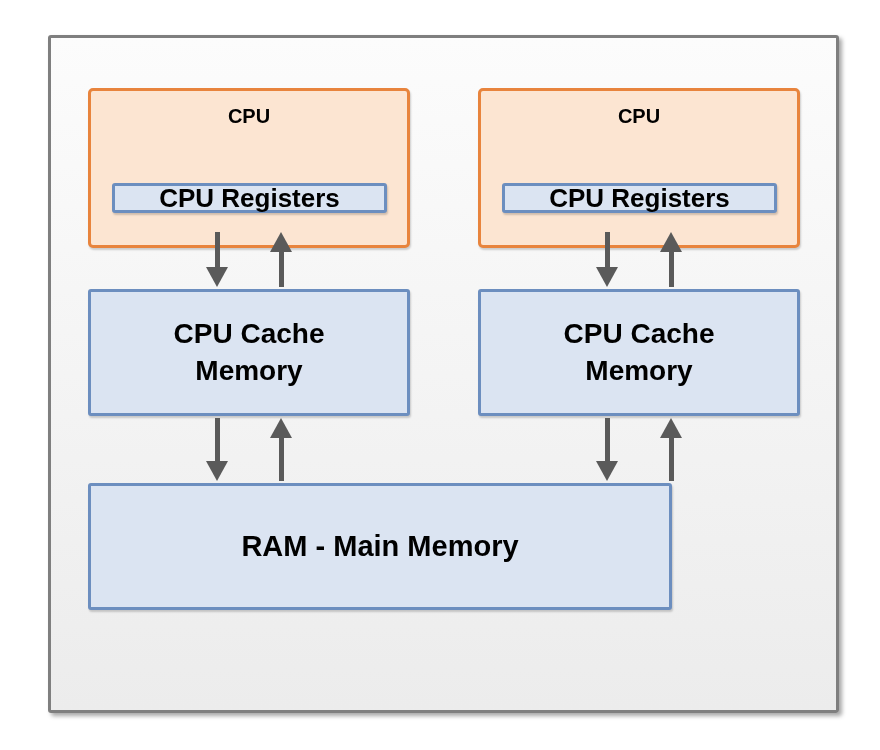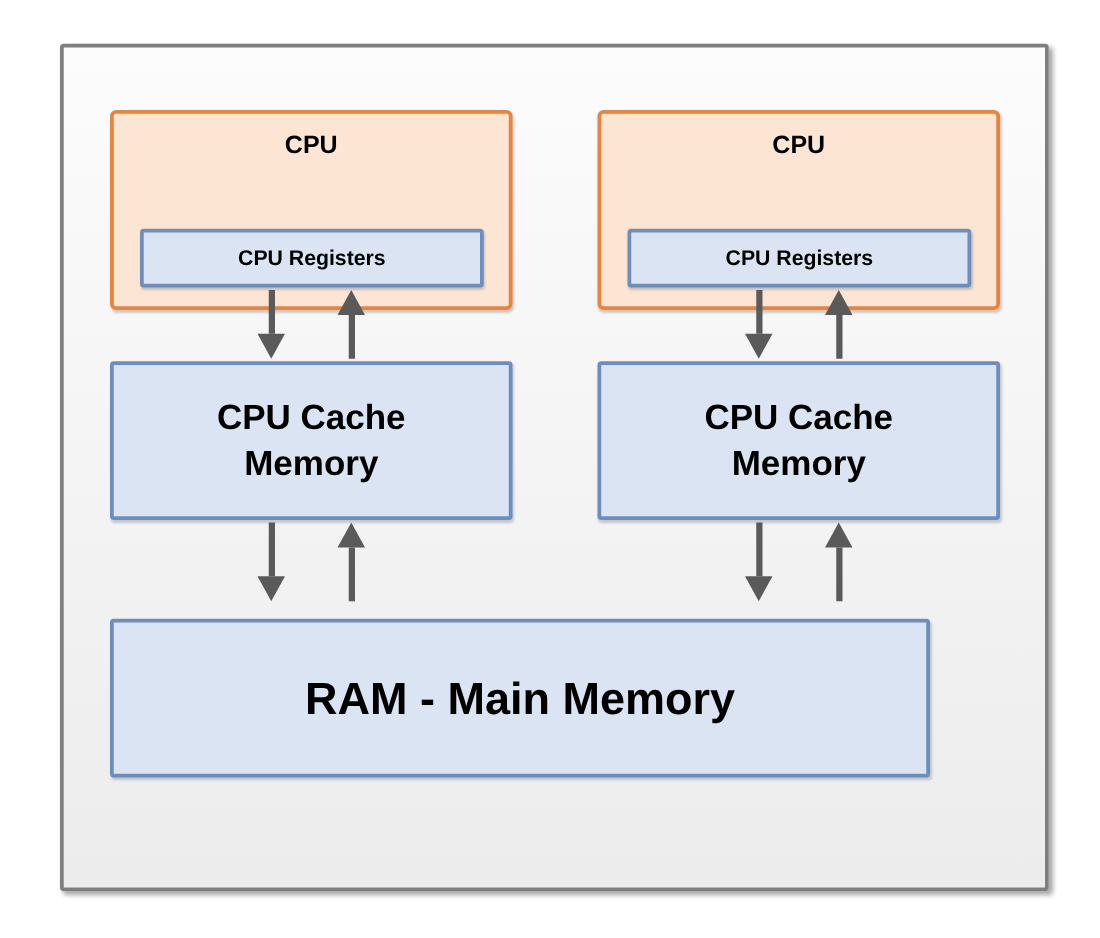--- a/index.html
+++ b/index.html
@@ -41,54 +41,54 @@
     border-radius: 5px;
     box-shadow: 1px 2px 2px rgba(0,0,0,0.18);
     align-items: flex-start;
     font-size: 20px;
     padding-top: 14px;
   }
   .cpu-box.left  { left: 88px; }
   .cpu-box.right { left: 478px; }
 
   .reg-box {
-    width: 275px; height: 47px;
+    width: 275px; height: 30px;
     top: 183px;
     background: var(--mem-fill, #dbe4f2);
     border: 3px solid var(--mem-border, #6c8ebf);
     border-radius: 3px;
     box-shadow: 1px 2px 2px rgba(0,0,0,0.18);
-    font-size: 17px;
+    font-size: 26px;
     text-align: center;
   }
   .reg-box.left  { left: 112px; }
   .reg-box.right { left: 502px; }
 
   .cache-box {
     width: 322px; height: 127px;
     top: 289px;
     background: var(--mem-fill, #dbe4f2);
     border: 3px solid var(--mem-border, #6c8ebf);
     border-radius: 3px;
     box-shadow: 1px 2px 2px rgba(0,0,0,0.18);
     font-size: 28px;
     line-height: 1.3;
   }
   .cache-box.left  { left: 88px; }
   .cache-box.right { left: 478px; }
   .cache-box .wrap { display: inline-block; max-width: 200px; }
 
   .ram-box {
-    left: 88px; top: 495px;
-    width: 656px; height: 127px;
+    left: 88px; top: 483px;
+    width: 584px; height: 127px;
     background: var(--mem-fill, #dbe4f2);
     border: 3px solid var(--mem-border, #6c8ebf);
     border-radius: 3px;
     box-shadow: 1px 2px 2px rgba(0,0,0,0.18);
-    font-size: 36px;
+    font-size: 29px;
   }
 
   .frame-label {
     position: absolute;
     left: 560px; top: 664px;
     width: 240px;
     text-align: right;
     font-size: 29px;
     font-weight: bold;
   }

